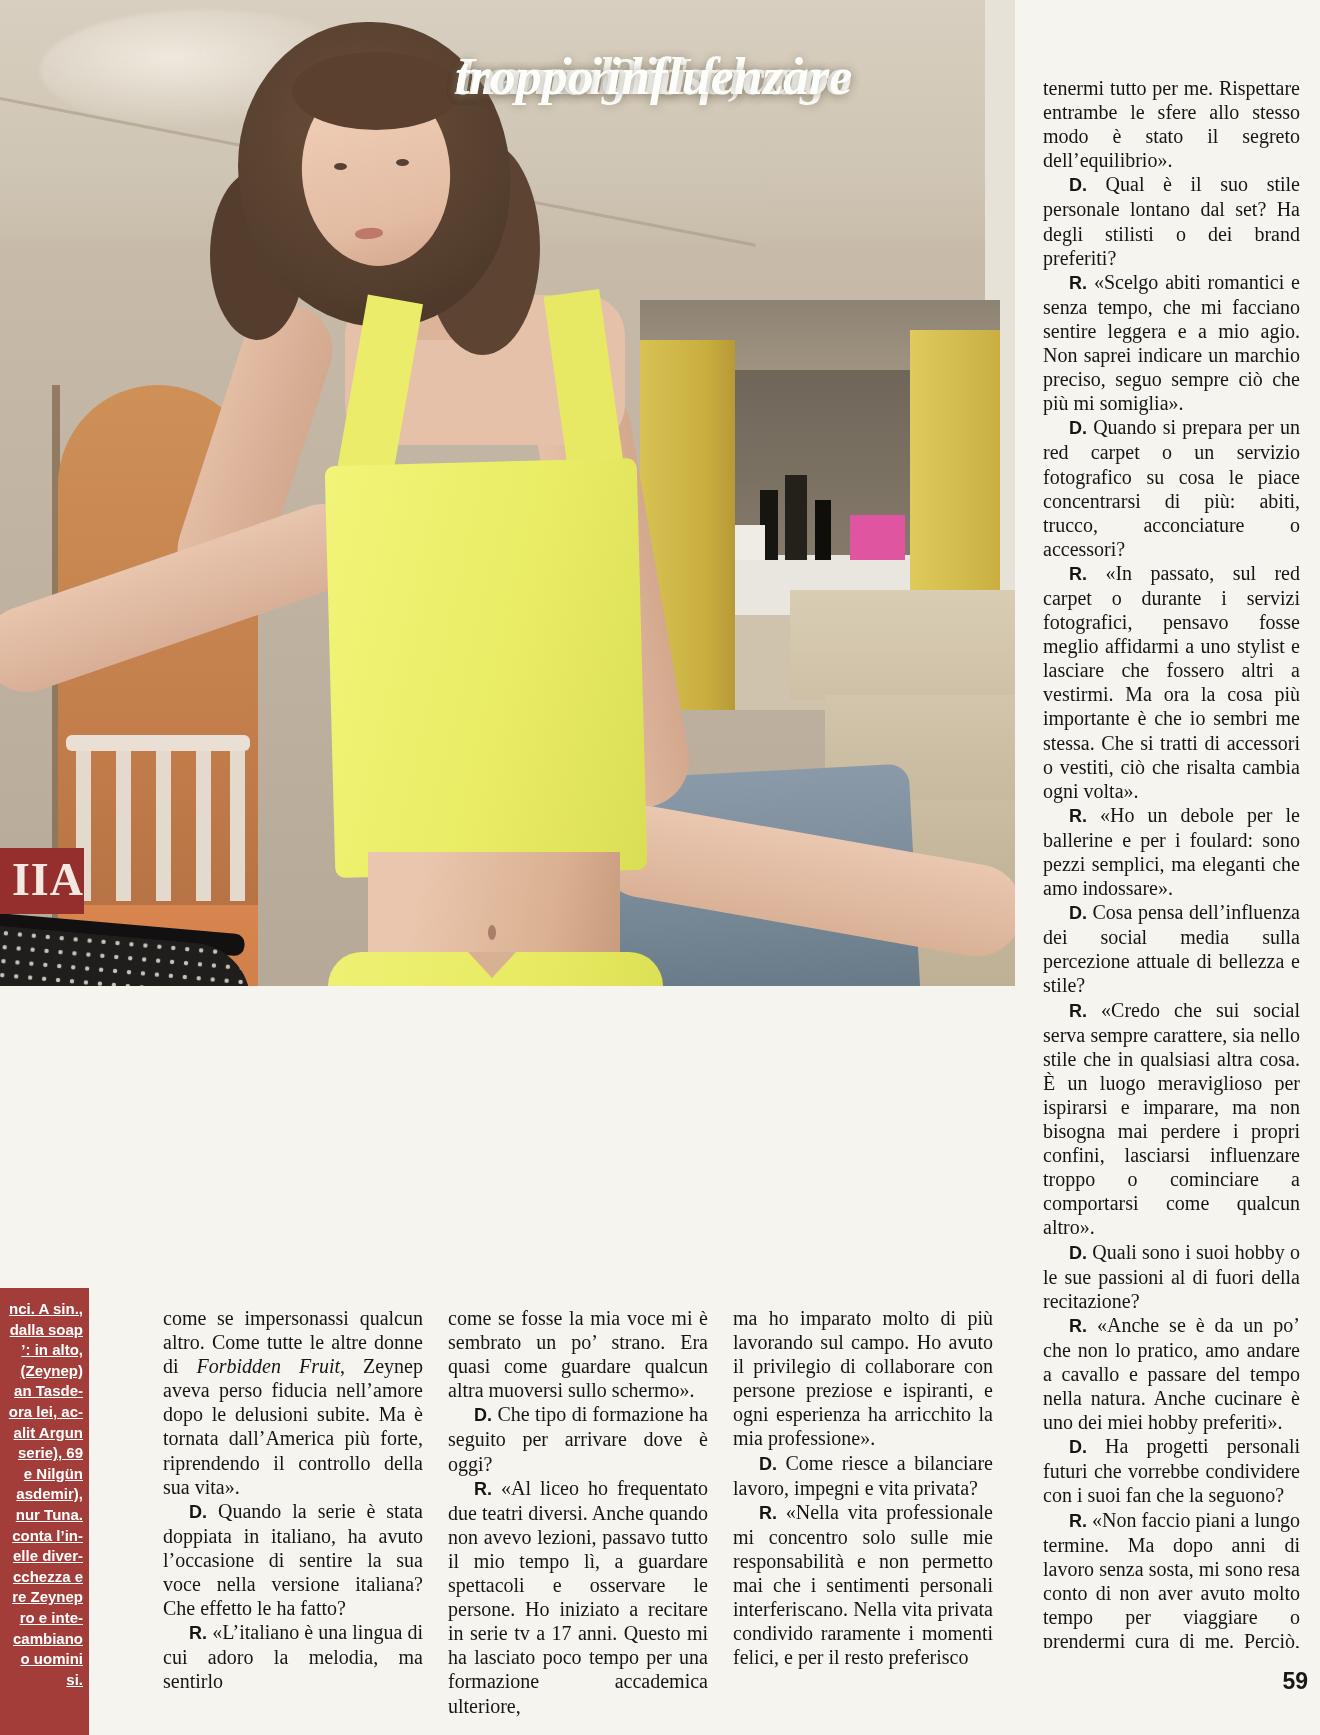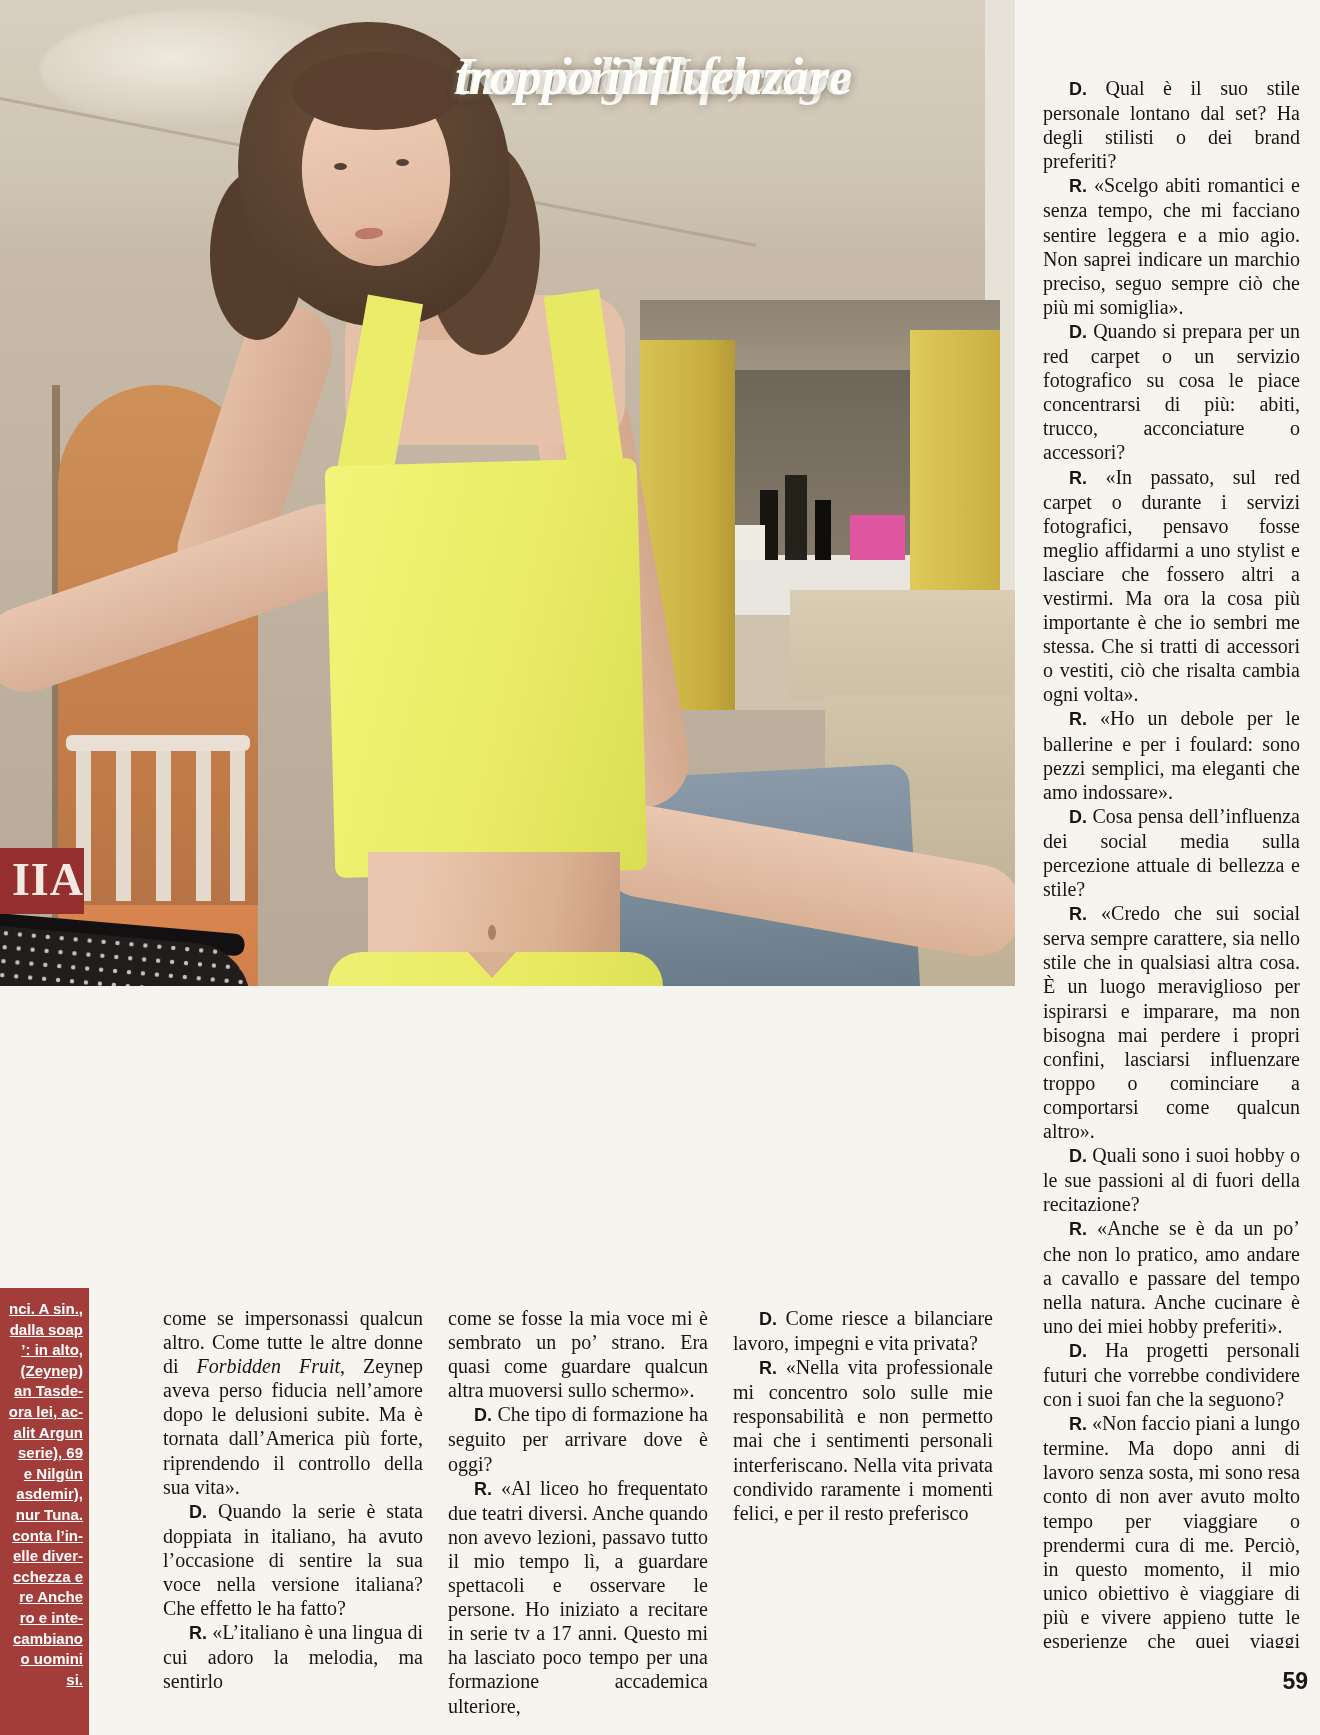--- a/index.html
+++ b/index.html
@@ -226,44 +226,46 @@
       <div>an Tasde-</div>
       <div>ora lei, ac-</div>
       <div>alit Argun</div>
       <div>serie), 69</div>
       <div>e Nilgün</div>
       <div>asdemir),</div>
       <div>nur Tuna.</div>
       <div>conta l’in-</div>
       <div>elle diver-</div>
       <div>cchezza e</div>
-      <div>re Anche</div>
+      <div>re Zeynep</div>
       <div>ro e inte-</div>
       <div>cambiano</div>
       <div>o uomini</div>
       <div>si.</div>
     </div>
 
   <div class="col col-b1">
       <p class="para"><span>come se impersonassi qualcun altro. Come tutte le altre donne di </span><i>Forbidden Fruit</i><span>, Zeynep aveva perso fiducia nell’amore dopo le delusioni subite. Ma è tornata dall’America più forte, riprendendo il controllo della sua vita».</span></p>
       <p class="para has-label"><span class="qlabel">D. </span><span>Quando la serie è stata doppiata in italiano, ha avuto l’occasione di sentire la sua voce nella versione italiana? Che effetto le ha fatto?</span></p>
       <p class="para has-label"><span class="qlabel">R. </span><span>«L’italiano è una lingua di cui adoro la melodia, ma sentirlo</span></p>
     </div>
   <div class="col col-b2">
       <p class="para"><span>come se fosse la mia voce mi è sembrato un po’ strano. Era quasi come guardare qualcun altra muoversi sullo schermo».</span></p>
       <p class="para has-label"><span class="qlabel">D. </span><span>Che tipo di formazione ha seguito per arrivare dove è oggi?</span></p>
       <p class="para has-label"><span class="qlabel">R. </span><span>«Al liceo ho frequentato due teatri diversi. Anche quando non avevo lezioni, passavo tutto il mio tempo lì, a guardare spettacoli e osservare le persone. Ho iniziato a recitare in serie tv a 17 anni. Questo mi ha lasciato poco tempo per una formazione accademica ulteriore,</span></p>
     </div>
   <div class="col col-b3">
+      <p class="para"><span>ma ho imparato molto di più lavorando sul campo. Ho avuto il privilegio di collaborare con persone preziose e ispiranti, e ogni esperienza ha arricchito la mia professione».</span></p>
       <p class="para has-label"><span class="qlabel">D. </span><span>Come riesce a bilanciare lavoro, impegni e vita privata?</span></p>
       <p class="para has-label"><span class="qlabel">R. </span><span>«Nella vita professionale mi concentro solo sulle mie responsabilità e non permetto mai che i sentimenti personali interferiscano. Nella vita privata condivido raramente i momenti felici, e per il resto preferisco</span></p>
     </div>
 
   <div class="col col-right">
     <div>
+        <p class="para"><span>tenermi tutto per me. Rispettare entrambe le sfere allo stesso modo è stato il segreto dell’equilibrio».</span></p>
         <p class="para has-label"><span class="qlabel">D. </span><span>Qual è il suo stile personale lontano dal set? Ha degli stilisti o dei brand preferiti?</span></p>
         <p class="para has-label"><span class="qlabel">R. </span><span>«Scelgo abiti romantici e senza tempo, che mi facciano sentire leggera e a mio agio. Non saprei indicare un marchio preciso, seguo sempre ciò che più mi somiglia».</span></p>
         <p class="para has-label"><span class="qlabel">D. </span><span>Quando si prepara per un red carpet o un servizio fotografico su cosa le piace concentrarsi di più: abiti, trucco, acconciature o accessori?</span></p>
         <p class="para has-label"><span class="qlabel">R. </span><span>«In passato, sul red carpet o durante i servizi fotografici, pensavo fosse meglio affidarmi a uno stylist e lasciare che fossero altri a vestirmi. Ma ora la cosa più importante è che io sembri me stessa. Che si tratti di accessori o vestiti, ciò che risalta cambia ogni volta».</span></p>
         <p class="para has-label"><span class="qlabel">R. </span><span>«Ho un debole per le ballerine e per i foulard: sono pezzi semplici, ma eleganti che amo indossare».</span></p>
         <p class="para has-label"><span class="qlabel">D. </span><span>Cosa pensa dell’influenza dei social media sulla percezione attuale di bellezza e stile?</span></p>
         <p class="para has-label"><span class="qlabel">R. </span><span>«Credo che sui social serva sempre carattere, sia nello stile che in qualsiasi altra cosa. È un luogo meraviglioso per ispirarsi e imparare, ma non bisogna mai perdere i propri confini, lasciarsi influenzare troppo o cominciare a comportarsi come qualcun altro».</span></p>
         <p class="para has-label"><span class="qlabel">D. </span><span>Quali sono i suoi hobby o le sue passioni al di fuori della recitazione?</span></p>
         <p class="para has-label"><span class="qlabel">R. </span><span>«Anche se è da un po’ che non lo pratico, amo andare a cavallo e passare del tempo nella natura. Anche cucinare è uno dei miei hobby preferiti».</span></p>
         <p class="para has-label"><span class="qlabel">D. </span><span>Ha progetti personali futuri che vorrebbe condividere con i suoi fan che la seguono?</span></p>

